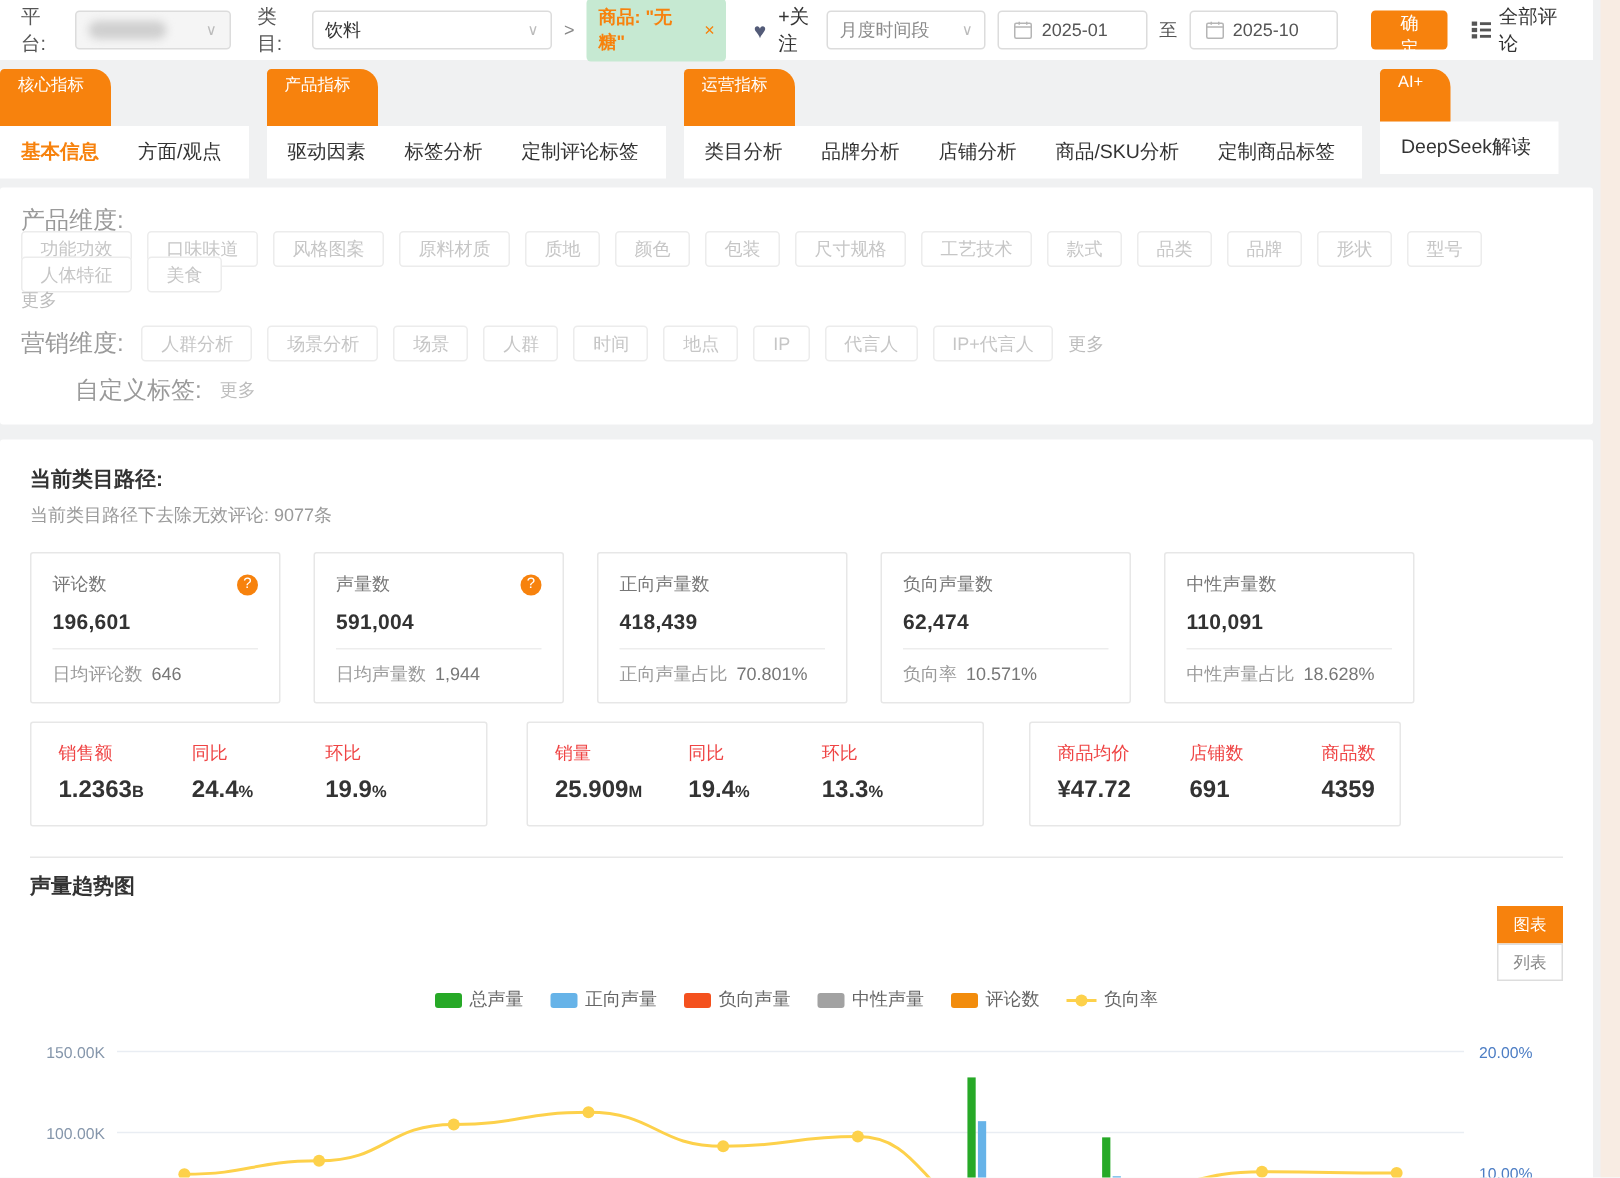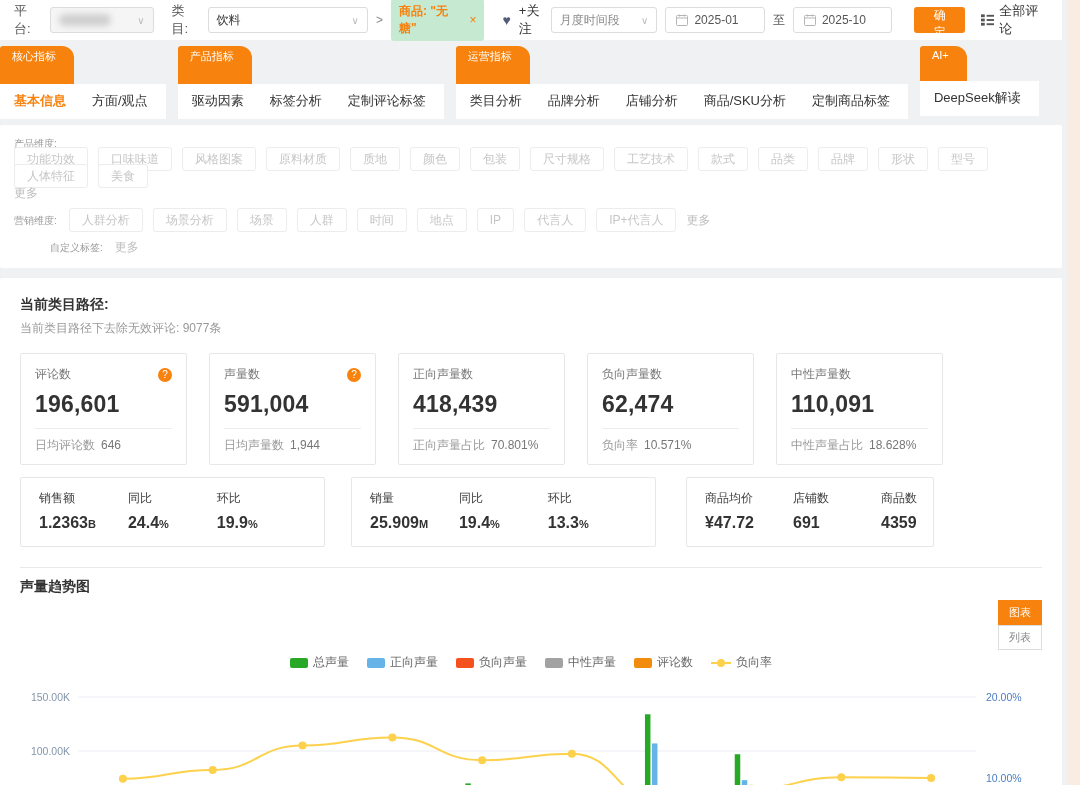--- a/index.html
+++ b/index.html
@@ -35,48 +35,48 @@
   .nav-group { display:inline-block; }
   .ribbon { display:inline-block; background:#f7820d; color:#fff; font-size:11px; padding:3px 18px 20px 12px; border-radius:3px 12px 0 0; }
   .tabrow { background:#fff; padding:8px 18px 9px 14px; display:flex; gap:26px; font-size:13px; }
   .tab { color:#333; cursor:pointer; white-space:nowrap; }
   .tab.active { color:#f7820d; font-weight:bold; }
 
   
   .filter-panel { background:#fff; margin-top:6px; padding:12px 14px 10px 14px; border-radius:2px; }
   .filter-row { display:flex; align-items:center; flex-wrap:wrap; margin-bottom:10px; }
   .filter-row:last-child { margin-bottom:2px;margin-left:36px; }
-  .filter-label { color:#9a9a9a; font-size:10px; margin-right:12px; white-space:nowrap;text-align:center; }
+  .filter-label { color:#9a9a9a; font-size:16px; margin-right:12px; white-space:nowrap;text-align:center; }
   .tag { border:1px solid #ececec; color:#c6c6c6; font-size:12px; padding:4px 12px; border-radius:3px; margin-right:10px; margin-bottom:2px; cursor:pointer; white-space:nowrap; background:#fff; }
   .more-link { color:#bdbdbd; font-size:12px; cursor:pointer; }
 
   
   .main-panel { background:#fff; margin-top:10px; border-radius:2px; padding:18px 20px; height:572px; }
   .sec-title { font-size:14px; font-weight:bold; color:#333; }
   .sec-sub { font-size:12px; color:#9a9a9a; margin-top:6px; }
 
   .stat-cards { display:flex; gap:22px; margin-top:16px; }
   .stat-card { border:1px solid #e7e7e7; border-radius:2px; width:167px; padding:12px 14px 10px 14px; }
   .stat-head { display:flex; justify-content:space-between; align-items:center; }
   .stat-title { font-size:12px; color:#777; }
   .help-icon { width:14px; height:14px; background:#f7820d; color:#fff; border-radius:50%; font-size:10px; display:flex; align-items:center; justify-content:center; cursor:pointer; }
-  .stat-value { font-size:23px; font-weight:bold; color:#333; margin-top:8px; letter-spacing:0.2px; }
+  .stat-value { font-size:14px; font-weight:bold; color:#333; margin-top:8px; letter-spacing:0.2px; }
   .stat-divider { border-bottom:1px solid #ededed; margin:10px 0 8px 0; }
   .stat-foot { font-size:12px; color:#9a9a9a; }
   .stat-foot b { color:#777; font-weight:normal; margin-left:6px; }
 
   .sales-header { display:flex; align-items:center; gap:10px; margin-top:24px; }
   .btn-goto { border:1px solid #f8b878; color:#f7820d; background:#fffdf9; font-size:11px; padding:2px 8px; border-radius:3px; cursor:pointer; font-weight:bold; }
   .sales-note { color:#666; font-size:12px; }
   .sales-cards { display:flex; gap:26px; margin-top:12px; }
   .sales-card { border:1px solid #e7e7e7; border-radius:2px; padding:12px 18px 14px 18px; display:flex; }
   .sales-card.wide { width:305px; }
   .sales-card.c3 { width:248px; margin-left:4px; }
   .metric { width:33.3%; min-width:88px; }
-  .metric-label { font-size:12px; color:#404040; }
+  .metric-label { font-size:12px; color:#ef4444; }
   .metric-value { font-size:16px; font-weight:bold; color:#333; margin-top:7px; }
   .metric-unit { font-size:11px; font-weight:bold; }
 
   .trend-divider { border-top:1px solid #e8e8e8; margin-top:20px; }
   .trend-header { display:flex; justify-content:space-between; align-items:flex-start; margin-top:10px; }
   .toggle-group { display:flex; margin-top:22px;flex-direction:column; }
   .toggle-btn { font-size:11px; padding:4px 10px; border:1px solid #ddd; cursor:pointer; background:#fff; color:#888; }
   .toggle-btn.active { background:#f7820d; border-color:#f7820d; color:#fff; }
 
   .legend { display:flex; justify-content:center; align-items:center; gap:18px; margin-top:4px; }

